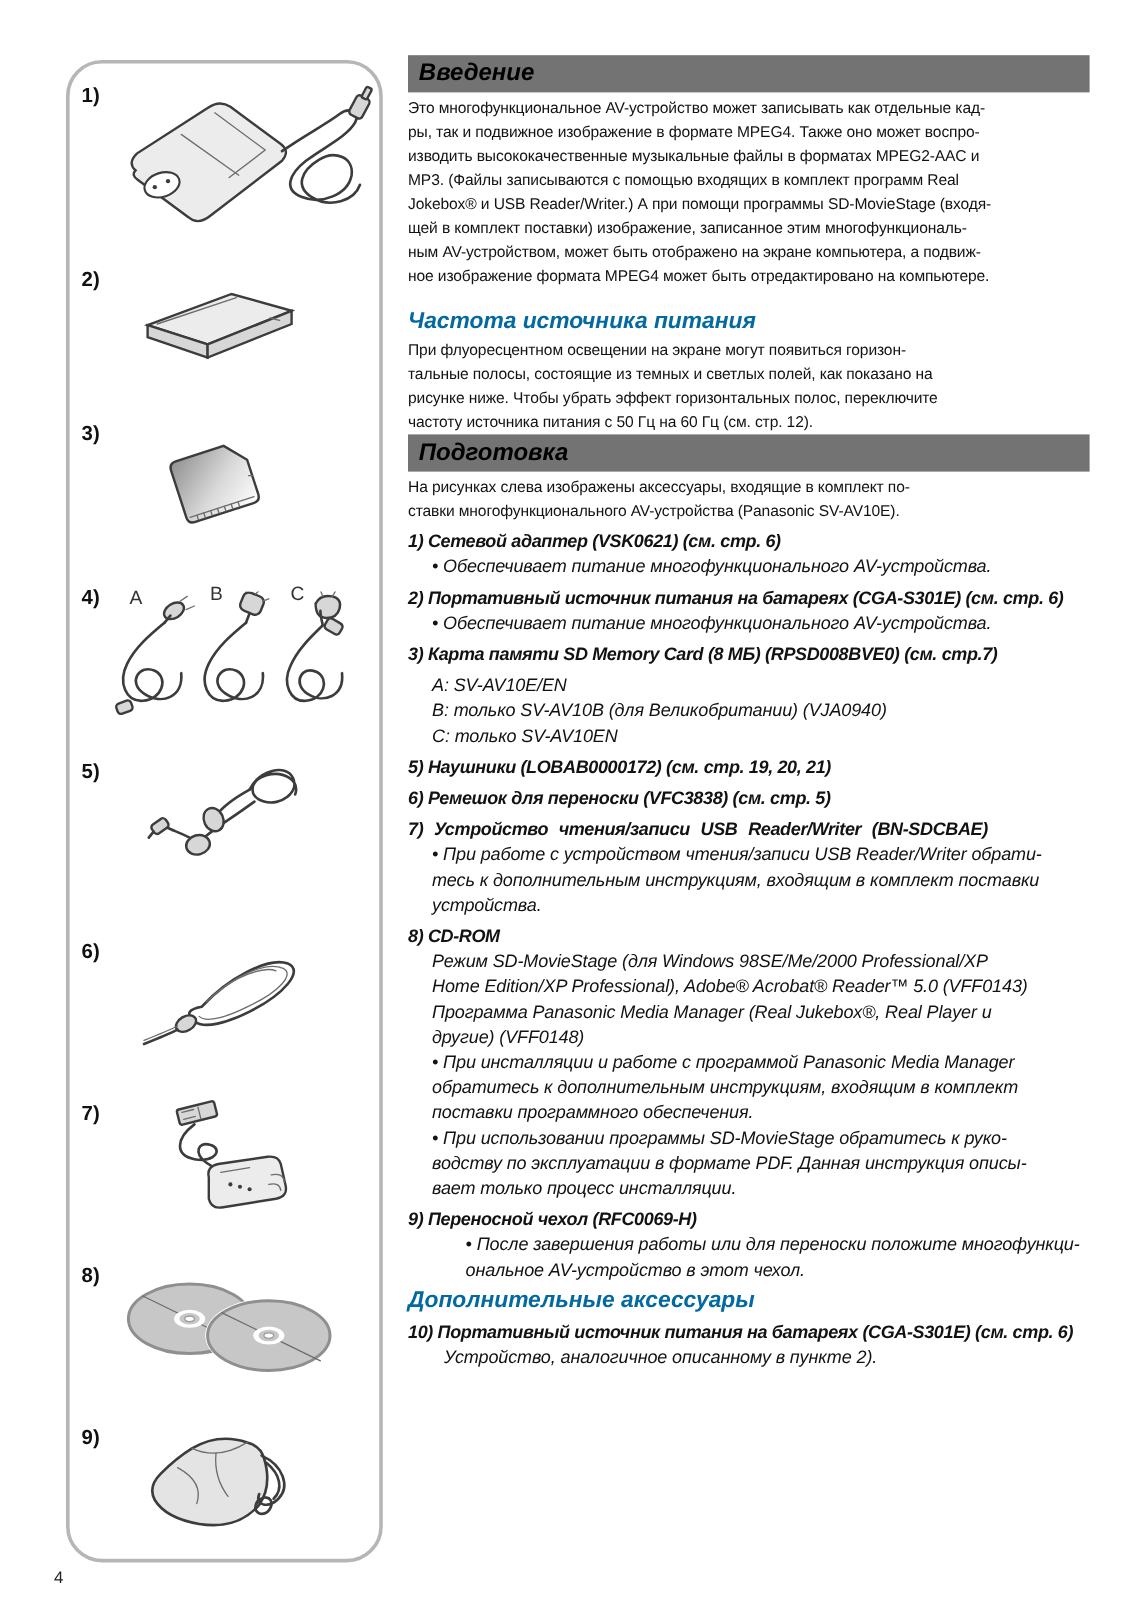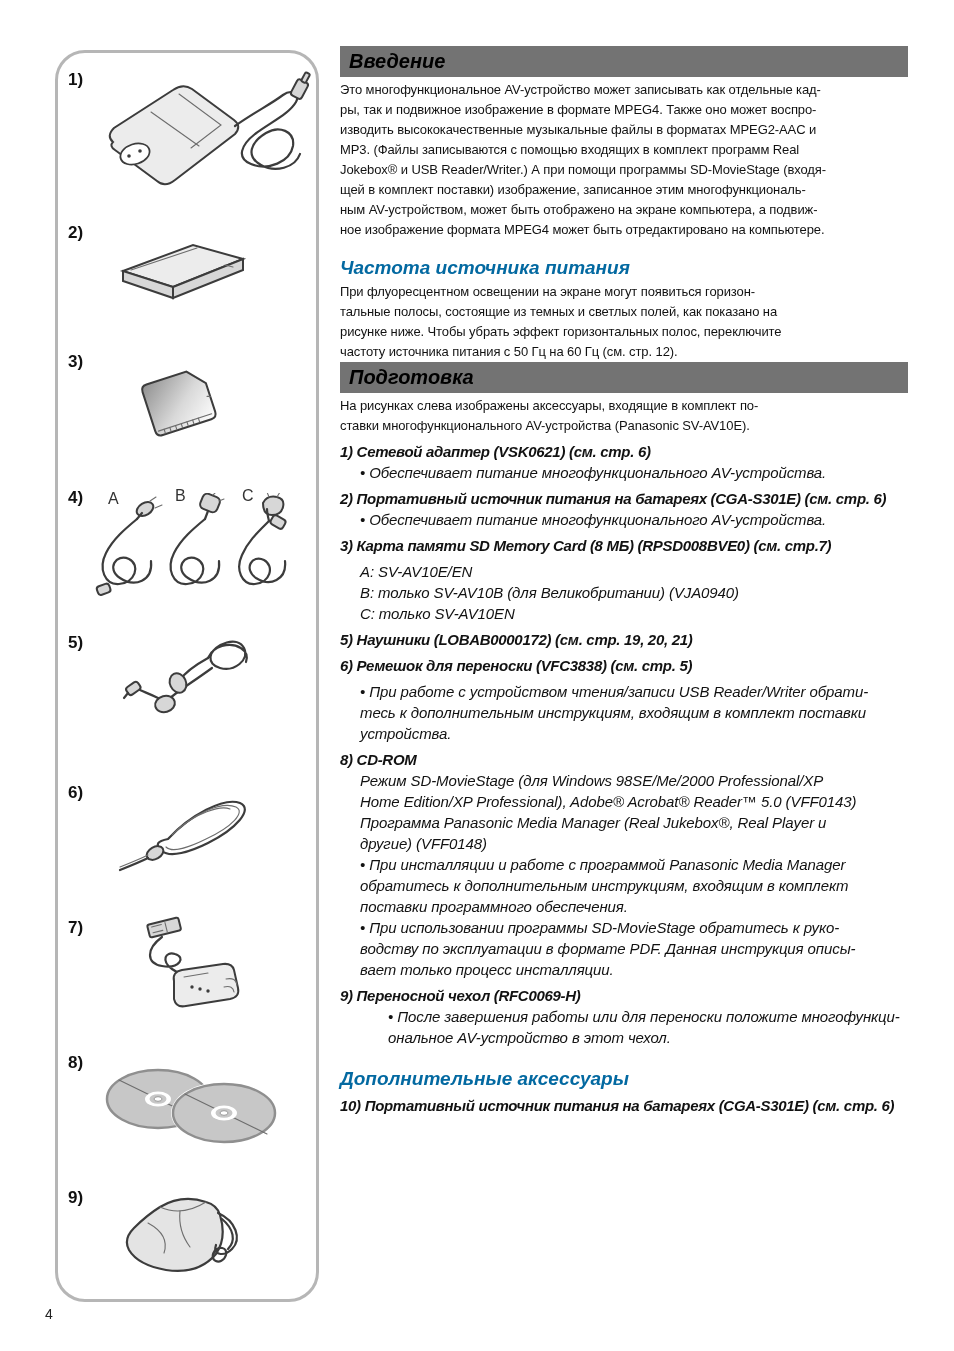--- a/index.html
+++ b/index.html
@@ -47,21 +47,21 @@
   .item .head{
     font-weight:bold;font-size:15px;line-height:21px;letter-spacing:-0.3px;
   }
   .item .head.spread{word-spacing:5px;}
   .item .detail{
     font-size:15px;line-height:21px;white-space:pre-line;padding-left:20px;
     letter-spacing:-0.1px;
   }
   .item .detail.flush{padding-left:0;margin-left:48px;}
   .item .detail.indent2{padding-left:30px;}
-  .subhead.additional{margin-top:20px;}
+  .subhead.additional{margin-top:4px;}
   
   .page-num{position:absolute;left:45px;top:1306px;font-size:14px;color:#222;}
 </style>
 </head>
 <body>
 
 <div class="acc-box">
 
   <span class="fig-label" style="left:10px;top:17px">1)</span>
   <svg class="figsvg" style="left:35px;top:15px" width="225" height="158" viewBox="0 0 225 158">
@@ -240,20 +240,21 @@
 B: только SV-AV10B (для Великобритании) (VJA0940)
 C: только SV-AV10EN</div>
     </div>
     <div class="item">
       <div class="head">5) Наушники (LOBAB0000172) (см. стр. 19, 20, 21)</div>
     </div>
     <div class="item">
       <div class="head">6) Ремешок для переноски (VFC3838) (см. стр. 5)</div>
     </div>
     <div class="item">
+      <div class="head spread">7) Устройство чтения/записи USB Reader/Writer (BN-SDCBAE)</div>
       <div class="detail">• При работе с устройством чтения/записи USB Reader/Writer обрати-
 тесь к дополнительным инструкциям, входящим в комплект поставки
 устройства.</div>
     </div>
     <div class="item">
       <div class="head">8) CD-ROM</div>
       <div class="detail">Режим SD-MovieStage (для Windows 98SE/Me/2000 Professional/XP
 Home Edition/XP Professional), Adobe® Acrobat® Reader™ 5.0 (VFF0143)
 Программа Panasonic Media Manager (Real Jukebox®, Real Player и
 другие) (VFF0148)
@@ -268,18 +269,19 @@
       <div class="head">9) Переносной чехол (RFC0069-H)</div>
       <div class="detail flush">• После завершения работы или для переноски положите многофункци-
 ональное AV-устройство в этот чехол.</div>
     </div>
   </div>
 
   <div class="subhead additional">Дополнительные аксессуары</div>
   <div class="list">
     <div class="item">
       <div class="head">10) Портативный источник питания на батареях (CGA-S301E) (см. стр. 6)</div>
+      <div class="detail indent2">Устройство, аналогичное описанному в пункте 2).</div>
     </div>
   </div>
 
 </div>
 
 <div class="page-num">4</div>
 
 </body></html>

